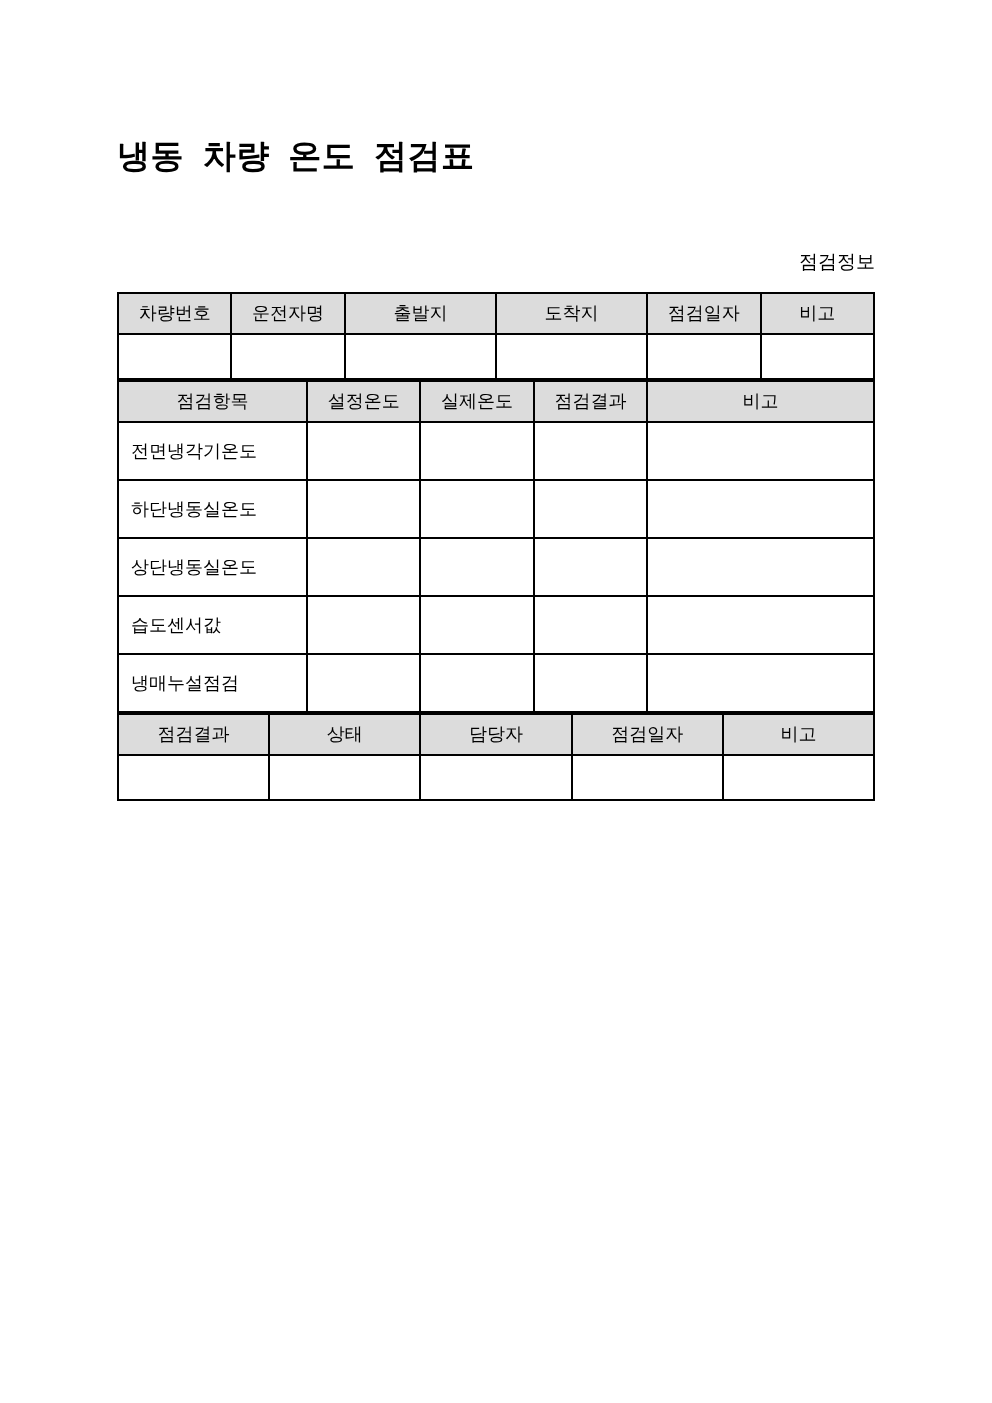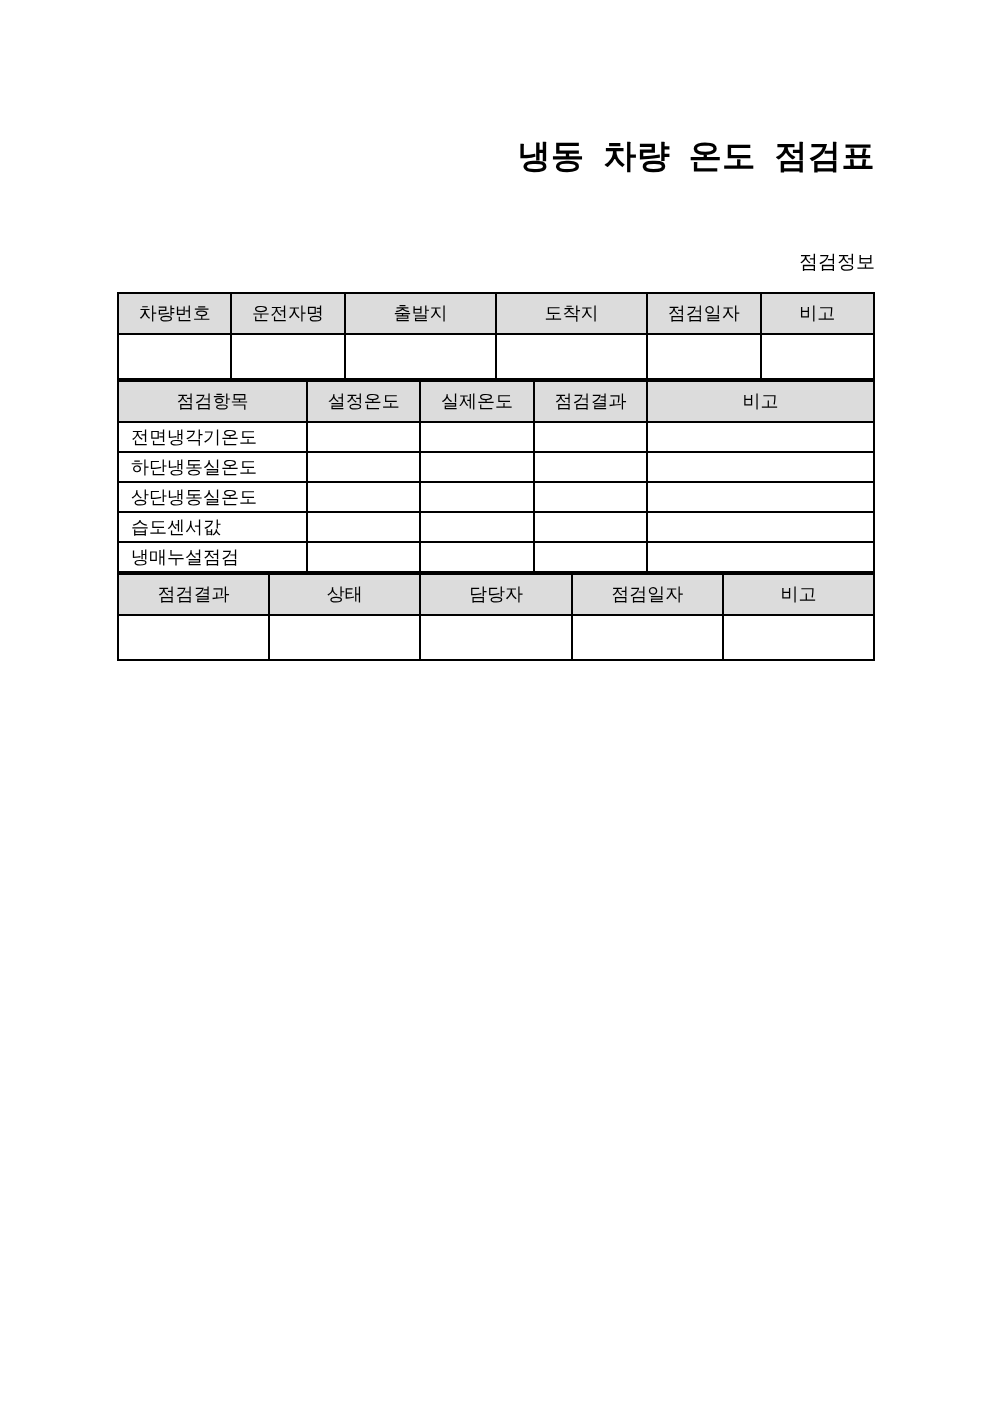--- a/index.html
+++ b/index.html
@@ -21,21 +21,21 @@
   }
   .content {
     padding: 0 117px;
   }
   .doc-title {
     margin: 0;
     padding-top: 136px;
     font-size: 33px;
     line-height: 1.2;
     font-weight: 700;
-    text-align: right;
+    text-align: left;
     word-spacing: 9px;
     letter-spacing: 0.5px;
   }
   .section-label {
     font-size: 19px;
     line-height: 22px;
     margin: 71px 0 19px 1px;
     font-weight: 400;
     text-align: right;
   }
@@ -59,21 +59,21 @@
   .form-table th {
     background: var(--header-bg);
     font-weight: 400;
     text-align: center;
     height: 41px;
   }
   .form-table td {
     height: 45px;
     text-align: center;
   }
-  .t2 td { height: 30px; margin-left: 24px; }
+  .t2 td { height: 58px; margin-left: 24px; }
   .t3 td { height: 45px; }
   td.item-cell {
     text-align: left;
     padding-left: 12px;
   }
 </style>
 </head>
 <body>
 
 <div class="page">

